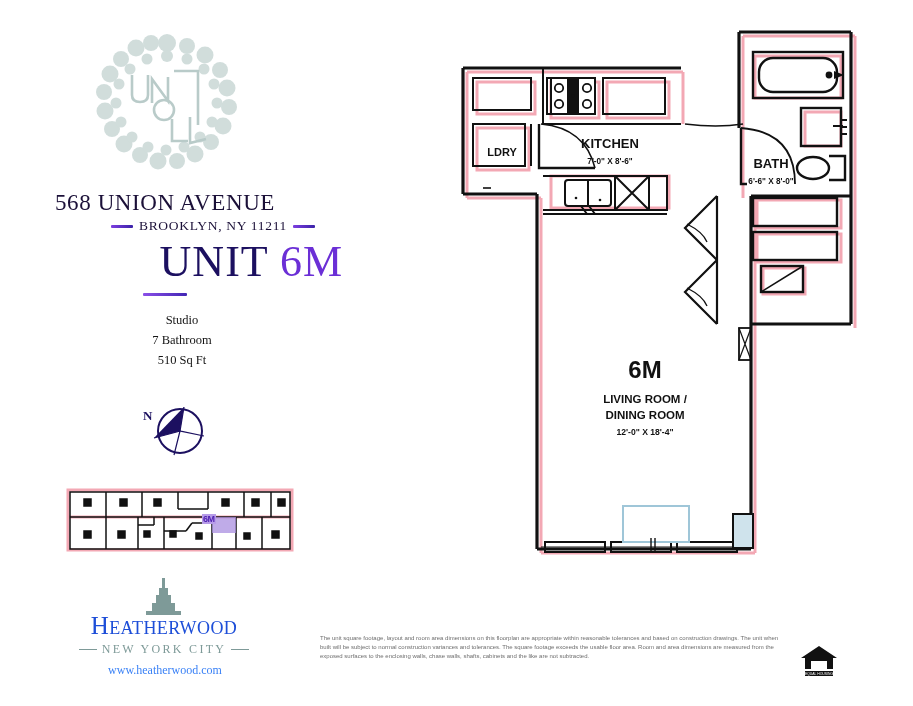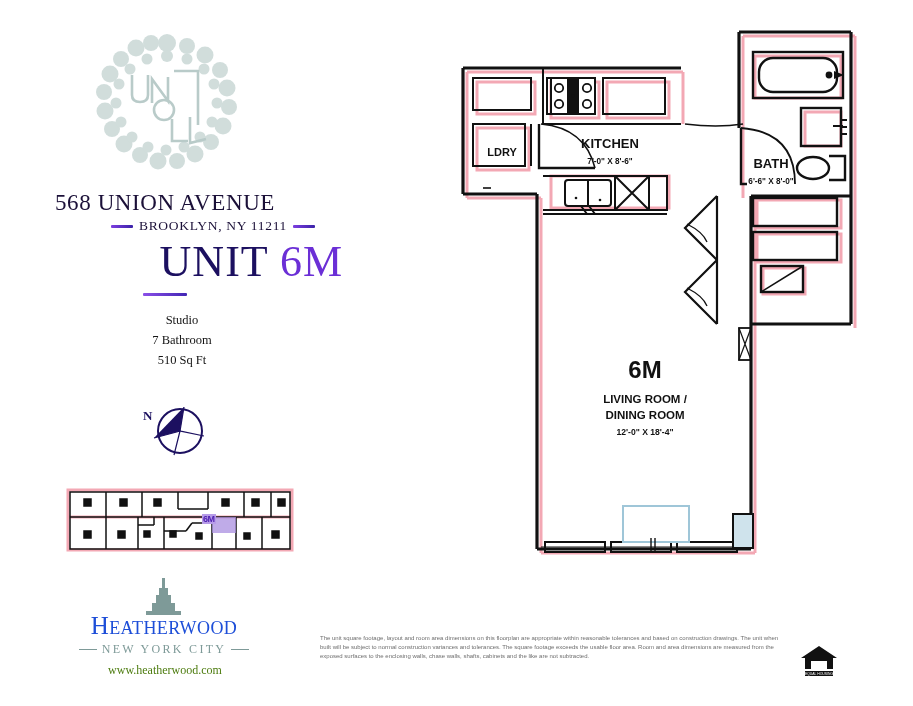--- a/index.html
+++ b/index.html
@@ -52,21 +52,21 @@
   #hw-logo{position:absolute;left:62px;top:576px;width:204px;height:86px;}
   #hw-name{position:absolute;left:0;top:36px;width:204px;text-align:center;
      font-family:"Liberation Serif",serif;font-size:25px;letter-spacing:.4px;
      color:#1d4ed8;font-variant:small-caps;white-space:nowrap;}
   #hw-sub-row{position:absolute;left:0;top:66px;width:204px;display:flex;
      align-items:center;justify-content:center;gap:5px;}
   #hw-sub-row .r{width:18px;height:1.5px;background:#7e9a98;}
   #hw-sub{font-family:"Liberation Serif",serif;font-size:12px;letter-spacing:2.3px;
      color:#7e9a98;white-space:nowrap;}
   #hw-url{position:absolute;left:0;top:663px;width:330px;text-align:center;
-     font-family:"Liberation Serif",serif;font-size:12px;color:#4d7c0f;}
+     font-family:"Liberation Serif",serif;font-size:12px;color:#3b82f6;}
 
   
   #disclaimer{position:absolute;left:320px;top:634px;width:462px;
      font-size:6px;line-height:9.2px;color:#6e6e6e;text-align:left;
      font-family:"Liberation Sans",sans-serif;}
 
   
   #eho{position:absolute;left:800px;top:644px;width:38px;height:34px;}
 
   

